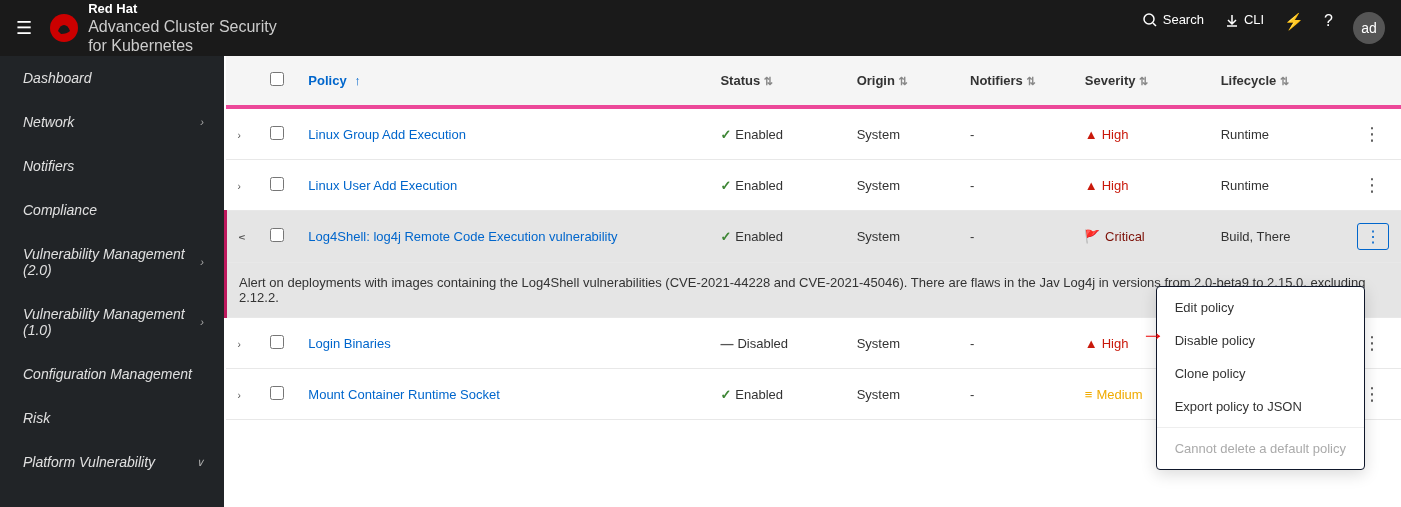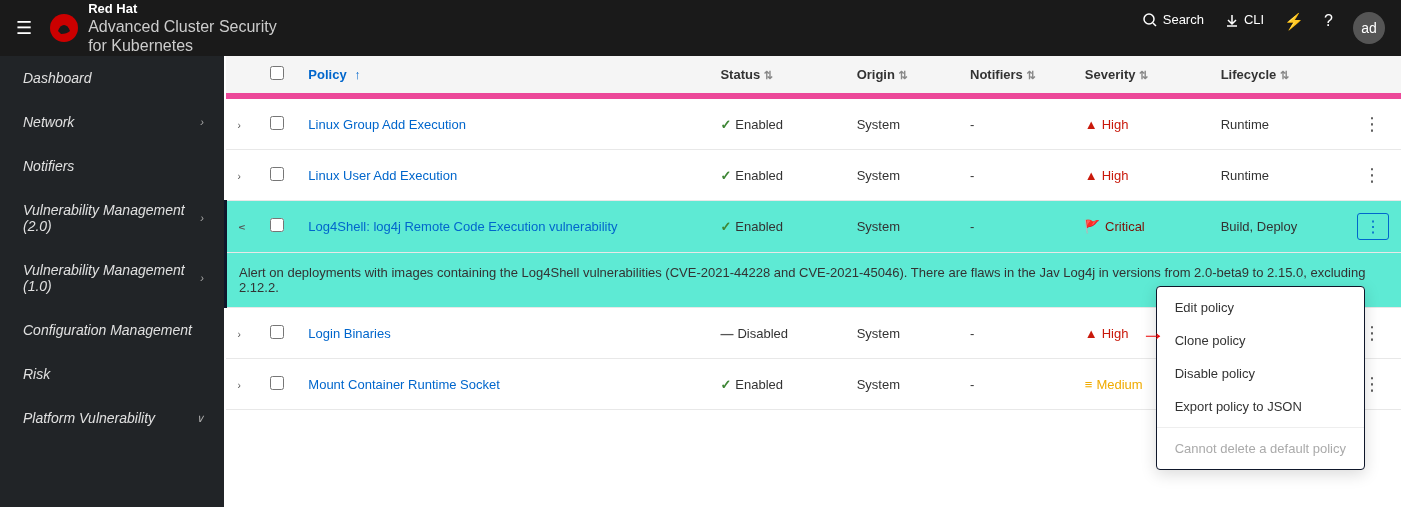--- a/index.html
+++ b/index.html
@@ -57,31 +57,31 @@
     .sidebar-item-label { }
     .sidebar-chevron { font-size: 11px; color: #aaa; }
 
     
     .content { flex: 1; background: #fff; overflow: hidden; position: relative; }
 
     
     .policy-table { width: 100%; border-collapse: collapse; font-size: 13px; }
     .policy-table thead th {
       background: #f5f5f5;
-      padding: 10px 12px;
+      padding: 16px 12px;
       text-align: left;
       font-weight: 600;
       color: #333;
-      border-bottom: 6px solid #ec4899;
+      border-bottom: 4px solid #ec4899;
       white-space: nowrap;
     }
     .policy-table thead th.sortable { cursor: pointer; }
     .sort-arrow { color: #06c; margin-left: 4px; }
     .policy-table tbody tr { border-bottom: 1px solid #e8e8e8; }
-    .policy-table tbody tr.expanded { background: #5eead4; border-left: 3px solid #0f172a; }
+    .policy-table tbody tr.expanded { background: #e5e5e5; border-left: 3px solid #be185d; }
     .policy-table tbody td { padding: 12px 12px; vertical-align: middle; color: #333; }
     .expand-btn { color: #555; cursor: pointer; font-size: 10px; }
     .policy-link { color: #06c; text-decoration: none; cursor: pointer; font-size: 13px; }
     .status-enabled { color: #333; display: flex; align-items: center; gap: 4px; }
     .status-disabled { color: #333; display: flex; align-items: center; gap: 4px; }
     .status-check { color: #3e8635; font-weight: bold; }
     .status-dash { color: #555; font-weight: bold; }
     .severity-high { color: #c9190b; display: flex; align-items: center; gap: 4px; }
     .severity-critical { color: #7d1007; display: flex; align-items: center; gap: 4px; }
     .action-btn {
@@ -186,20 +186,23 @@
       <span class="sidebar-item-label">Dashboard</span>
     </div>
     <div class="sidebar-item">
       <span class="sidebar-item-label">Network</span>
       <span class="sidebar-chevron">›</span>
     </div>
     <div class="sidebar-item">
       <span class="sidebar-item-label">Notifiers</span>
     </div>
     <div class="sidebar-item">
+      <span class="sidebar-item-label">Compliance</span>
+    </div>
+    <div class="sidebar-item">
       <span class="sidebar-item-label">Vulnerability Management (2.0)</span>
       <span class="sidebar-chevron">›</span>
     </div>
     <div class="sidebar-item">
       <span class="sidebar-item-label">Vulnerability Management (1.0)</span>
       <span class="sidebar-chevron">›</span>
     </div>
     <div class="sidebar-item">
       <span class="sidebar-item-label">Configuration Management</span>
     </div>
@@ -281,21 +284,21 @@
           <td><input type="checkbox" class="cb" style=""></td>
           <td><a class="policy-link">Log4Shell: log4j Remote Code Execution vulnerability</a></td>
           <td>
               <span class="status-enabled"><span class="status-check">✓</span> Enabled</span>
             </td>
           <td>System</td>
           <td>-</td>
           <td>
               <span class="severity-critical"><span>🚩</span> Critical</span>
             </td>
-          <td>Build, Deploy</td>
+          <td>Build, There</td>
           <td>
             <button class="action-btn">⋮</button>
           </td>
         </tr>
         <tr class="expanded">
           <td colspan="9" class="description-row">
             Alert on deployments with images containing the Log4Shell vulnerabilities (CVE-2021-44228 and CVE-2021-45046). There are flaws in the Jav Log4j in versions from 2.0-beta9 to 2.15.0, excluding 2.12.2.
           </td>
         </tr>
 
@@ -330,20 +333,20 @@
           <td>Deploy</td>
           <td><button class="action-btn-plain">⋮</button></td>
         </tr>
       </tbody>
     </table>
 
     <div class="red-arrow">→</div>
 
     <div class="context-menu">
       <div class="context-menu-item">Edit policy</div>
+      <div class="context-menu-item">Disable policy</div>
       <div class="context-menu-item">Clone policy</div>
-      <div class="context-menu-item">Disable policy</div>
       <div class="context-menu-item">Export policy to JSON</div>
       <div class="context-menu-divider"></div>
       <div class="context-menu-item disabled">Cannot delete a default policy</div>
     </div>
   </div>
 </div>
 
 </body></html>

